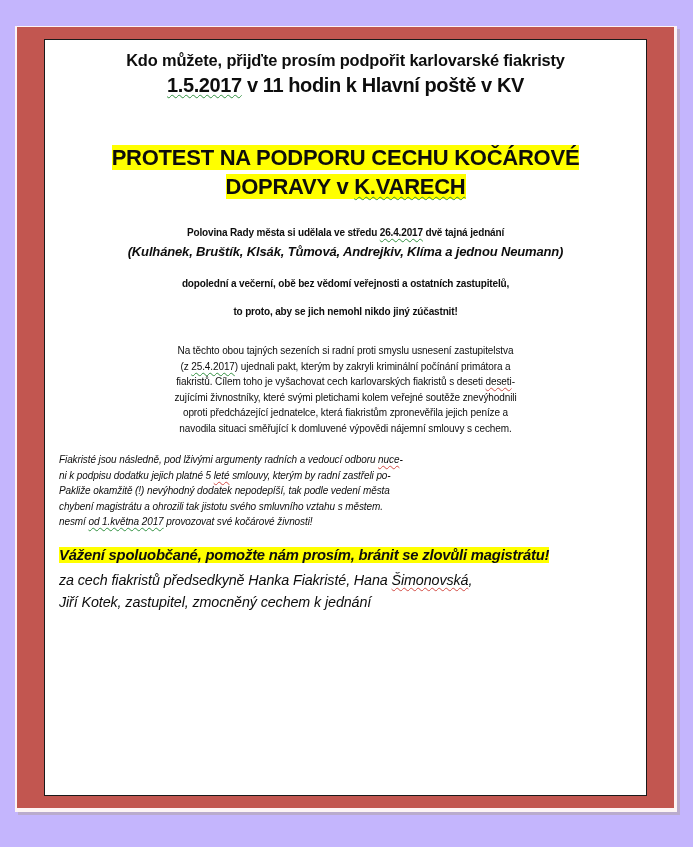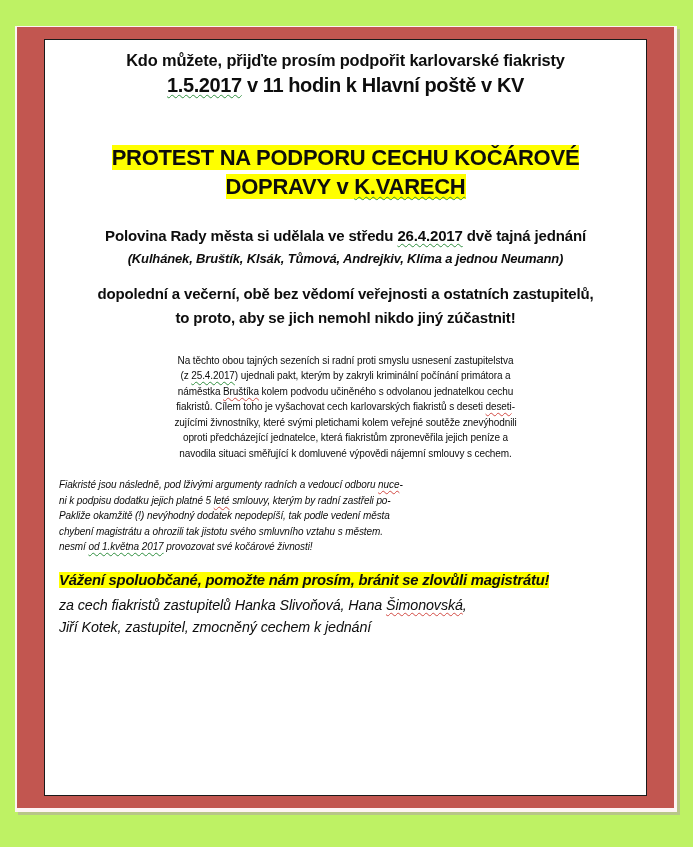--- a/index.html
+++ b/index.html
@@ -13,21 +13,21 @@
     background: #ffffff;
     font-family: "Liberation Sans", sans-serif;
     overflow: hidden;
   }
 
   
   .page {
     position: relative;
     width: 693px;
     height: 847px;
-    background: #bef264;
+    background: #c4b5fd;
     box-sizing: border-box;
   }
 
   .shadow-layer {
     position: absolute;
     left: 18px;
     top: 29px;
     width: 662px;
     height: 786px;
     background: #b3a3a5;
@@ -96,21 +96,21 @@
     font-size: 15.3px;
     font-weight: 700;
     letter-spacing: -0.1px;
   }
   .t-banner {
     font-size: 22px;
     font-weight: 700;
     letter-spacing: -0.25px;
   }
   .t-bold {
-    font-size: 15px;
+    font-size: 10px;
     font-weight: 700;
     letter-spacing: -0.15px;
   }
   .t-bolditalic {
     font-size: 13px;
     font-weight: 700;
     font-style: italic;
     letter-spacing: -0.15px;
   }
   .t-body {
@@ -181,30 +181,29 @@
 
       <div class="gap-xl"></div>
 
       <p class="line center t-bold"><span>Polovina Rady města si udělala ve středu </span><span class="sq-green">26.4.2017</span><span> dvě tajná jednání</span></p>
 
       <p class="line center t-bolditalic" style="margin-top:5px;">(Kulhánek, Bruštík, Klsák, Tůmová, Andrejkiv, Klíma a jednou Neumann)</p>
 
       <div class="gap-md"></div>
 
       <p class="line center t-bold">dopolední a večerní, obě bez vědomí veřejnosti a ostatních zastupitelů,</p>
-      <p class="line center t-bold" style="margin-top:5px;">to proto, aby se jich nemohl nikdo jiný zúčastnit!</p>
+      <p class="line center t-bold" style="margin-top:15px;">to proto, aby se jich nemohl nikdo jiný zúčastnit!</p>
 
       <div class="gap-xl"></div>
 
       <div class="para">
         <p class="line center t-body">Na těchto obou tajných sezeních si radní proti smyslu usnesení zastupitelstva</p>
 
         <p class="line center t-body"><span>(z </span><span class="sq-green">25.4.2017</span><span>) ujednali pakt, kterým by zakryli kriminální počínání primátora a</span></p>
 
-        <p class="line center t-body"><span>náměstka </span><span class="sq-red">Bruštíka</span><span> kolem podvodu učiněného s odvolanou jednatelkou cechu</span></p>
 
         <p class="line center t-body"><span>fiakristů. Cílem toho je vyšachovat cech karlovarských fiakristů s deseti </span><span class="sq-red">deseti</span><span>-</span></p>
 
         <p class="line center t-body">zujícími živnostníky, které svými pletichami kolem veřejné soutěže znevýhodnili</p>
         <p class="line center t-body">oproti předcházející jednatelce, která fiakristům zpronevěřila jejich peníze a</p>
         <p class="line center t-body">navodila situaci směřující k domluvené výpovědi nájemní smlouvy s cechem.</p>
       </div>
 
       <div class="gap-md"></div>
 
@@ -216,19 +215,19 @@
         <p class="line left t-body">Pakliže okamžitě (!) nevýhodný dodatek nepodepíší, tak podle vedení města</p>
         <p class="line left t-body">chybení magistrátu a ohrozili tak jistotu svého smluvního vztahu s městem.</p>
 
         <p class="line left t-body"><span>nesmí </span><span class="sq-green">od 1.května 2017</span><span> provozovat své kočárové živnosti!</span></p>
       </div>
 
       <div class="gap-md"></div>
 
       <p class="line left t-plea"><span class="hl">Vážení spoluobčané,  pomožte nám  prosím,  bránit se zlovůli magistrátu!</span></p>
 
-      <p class="line left t-sign" style="margin-top:4px;"><span>za cech fiakristů zastupitelů Hanka Slivoňová, Hana </span><span class="sq-red">Šimonovská</span><span>,</span></p>
+      <p class="line left t-sign" style="margin-top:4px;"><span>za cech fiakristů předsedkyně Hanka Fiakristé, Hana </span><span class="sq-red">Šimonovská</span><span>,</span></p>
 
       <p class="line left t-sign">Jiří Kotek, zastupitel, zmocněný cechem k jednání</p>
 
     </div>
   </div>
 </div>
 
 </body></html>

